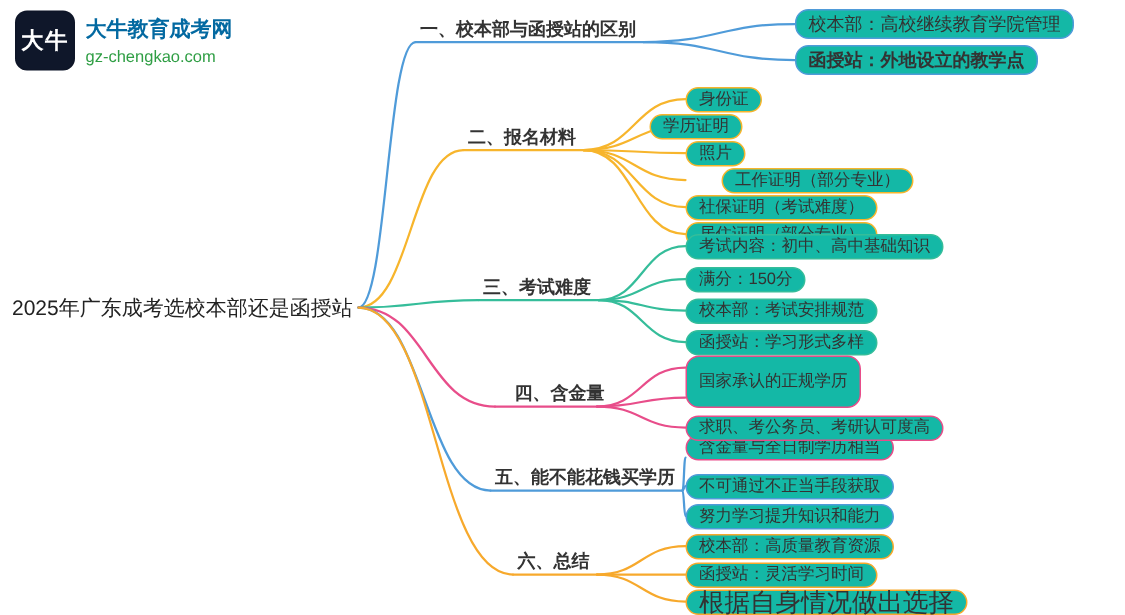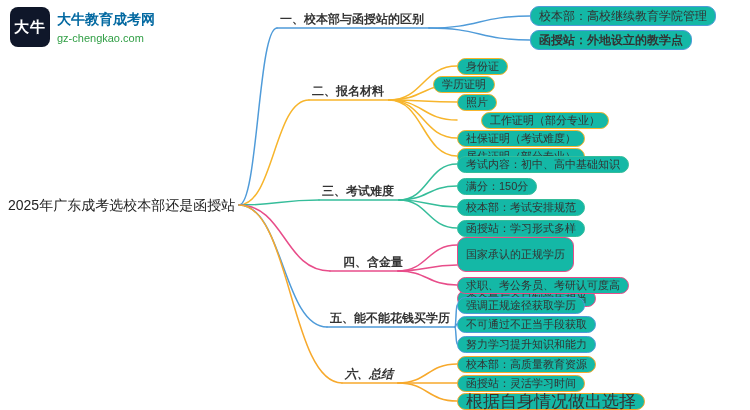--- a/index.html
+++ b/index.html
@@ -100,20 +100,19 @@
     <div class="branch-label" style="left: 322px; top: 182px;">三、考试难度</div>
     <div class="leaf" style="left: 457px; top: 155.5px; height: 17px; font-size: 11px; border-color: rgb(53, 189, 154);">考试内容：初中、高中基础知识</div>
     <div class="leaf" style="left: 457px; top: 177.5px; height: 17px; font-size: 11px; border-color: rgb(53, 189, 154);">满分：150分</div>
     <div class="leaf" style="left: 457px; top: 198.5px; height: 17px; font-size: 11px; border-color: rgb(53, 189, 154);">校本部：考试安排规范</div>
     <div class="leaf" style="left: 457px; top: 219.5px; height: 17px; font-size: 11px; border-color: rgb(53, 189, 154);">函授站：学习形式多样</div>
     <div class="branch-label" style="left: 343px; top: 253px;">四、含金量</div>
     <div class="leaf" style="left: 457px; top: 236.5px; height: 35px; font-size: 11px; border-color: rgb(232, 77, 138);">国家承认的正规学历</div>
     <div class="leaf" style="left: 457px; top: 256.5px; height: 17px; font-size: 11px; border-color: rgb(232, 77, 138); margin-top: 33px;">含金量与全日制学历相当</div>
     <div class="leaf" style="left: 457px; top: 276.5px; height: 17px; font-size: 11px; border-color: rgb(232, 77, 138);">求职、考公务员、考研认可度高</div>
     <div class="branch-label" style="left: 330px; top: 309px;">五、能不能花钱买学历</div>
-    <div class="leaf" style="left: 457px; top: 296.5px; height: 17px; font-size: 11px; border-color: rgb(79, 155, 217);">强调正规途径获取学历</div>
     <div class="leaf" style="left: 457px; top: 315.5px; height: 17px; font-size: 11px; border-color: rgb(79, 155, 217);">不可通过不正当手段获取</div>
     <div class="leaf" style="left: 457px; top: 335.5px; height: 17px; font-size: 11px; border-color: rgb(79, 155, 217);">努力学习提升知识和能力</div>
-    <div class="branch-label" style="left: 345px; top: 365px; font-style: italic;">六、总结</div>
+    <div class="branch-label" style="left: 345px; top: 365px;">六、总结</div>
     <div class="leaf" style="left: 457px; top: 355.5px; height: 17px; font-size: 11px; border-color: rgb(247, 169, 44);">校本部：高质量教育资源</div>
     <div class="leaf" style="left: 457px; top: 374.5px; height: 17px; font-size: 11px; border-color: rgb(247, 169, 44);">函授站：灵活学习时间</div>
     <div class="leaf" style="left: 457px; top: 392.5px; height: 17px; font-size: 17px; border-color: rgb(247, 169, 44);">根据自身情况做出选择</div>
   </div>
 
 </body></html>

